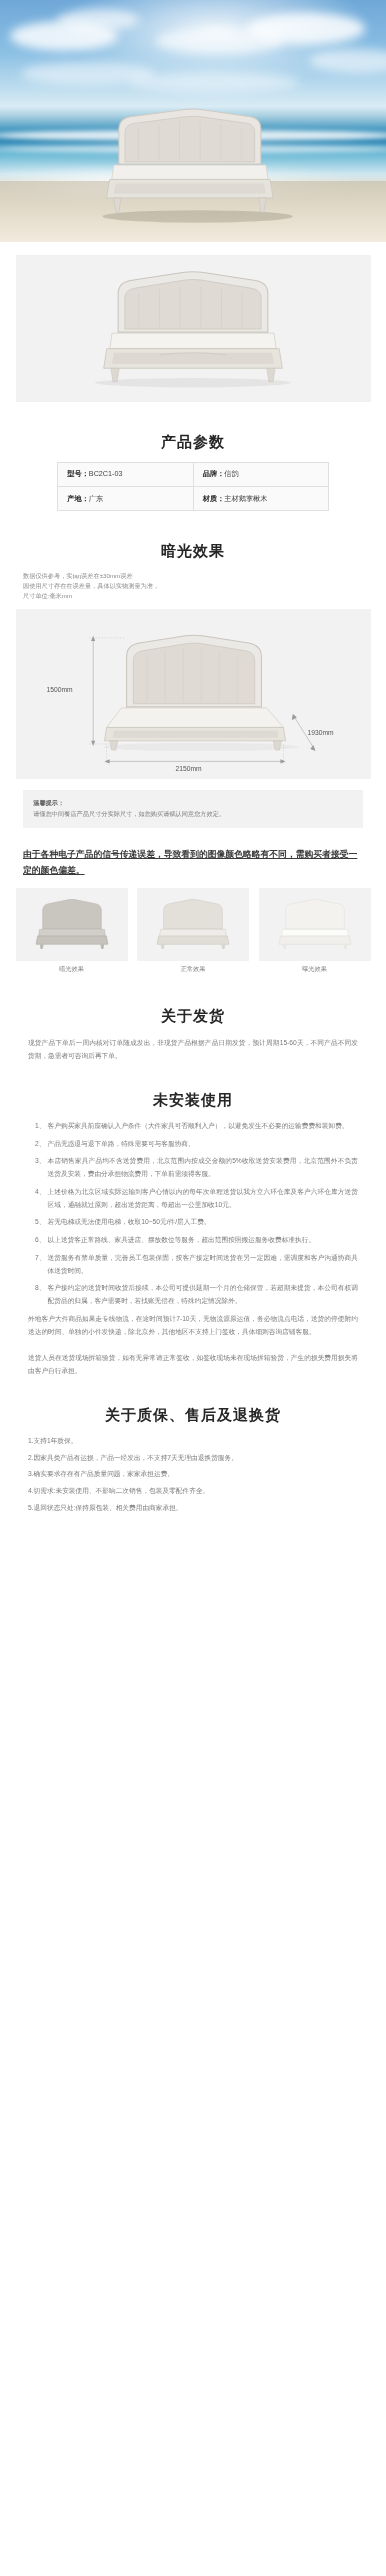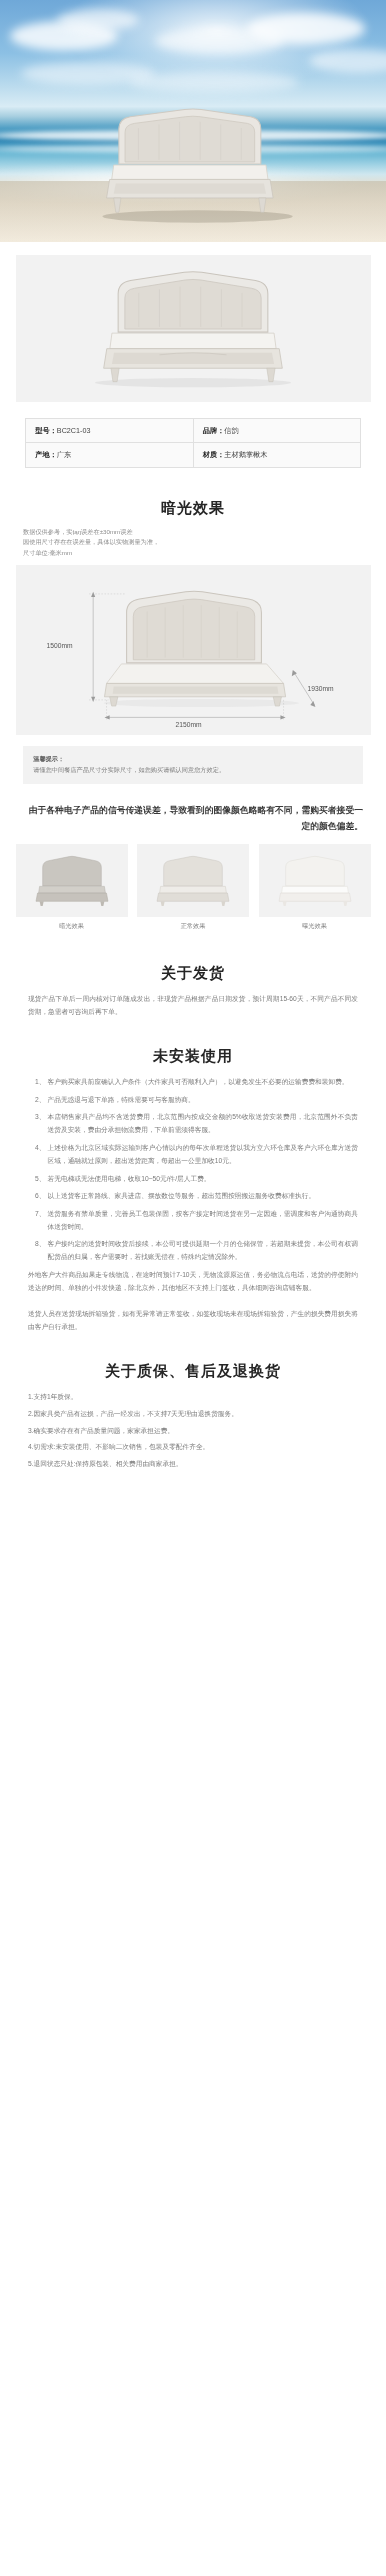--- a/index.html
+++ b/index.html
@@ -82,21 +82,21 @@
   
   .sec-title {
     text-align: center;
     font-size: 15px; font-weight: bold; color: #262626;
     letter-spacing: 1px;
     padding: 15.5px 0 9.3px;
   }
 
   
   .params {
-    width: 336px; margin: 0 auto 5.2px;
+    width: 272px; margin: 0 auto 5.2px;
     border: 0.5px solid #e0e0e0;
     background: #fafafa;
   }
   .param-row { display: flex; }
   .param-row + .param-row { border-top: 0.5px solid #e0e0e0; justify-content: space-between; }
   .param-cell {
     flex: 1; padding: 6.7px 9.3px;
     font-size: 7.2px; color: #444;
   }
   .param-cell + .param-cell { border-left: 0.5px solid #e0e0e0; }
@@ -120,23 +120,24 @@
     width: 340px; margin: 11.3px auto 0;
     background: #f2f2f2;
     padding: 8.2px 10.3px;
     font-size: 6.2px; color: #7a7a7a; line-height: 10.8px;
   }
   .tipbox .tip-head { color: #5a5a5a; font-weight: bold; }
 
   
   .color-desc {
     width: 340px; margin: 0 auto;
-    text-align: right; font-size: 8.8px; color: #3a3a3a;
+    text-align: left; font-size: 8.8px; color: #3a3a3a;
     line-height: 16.5px; font-weight: bold;
     padding-bottom: 9.3px;
+    text-decoration: underline;
   }
   .swatches {
     width: 355px; margin: 0 auto;
     display: flex; justify-content: space-between;
   }
   .swatch { width: 112px; }
   .swatch-img {
     width: 112px; height: 73px;
     background: #f2f2f2;
     display: flex; align-items: center; justify-content: center;
@@ -237,20 +238,21 @@
         <path d="M62 166 L368 166 L372 188 L58 188 Z" fill="#dbd7d0" opacity=".9"></path>
         <path d="M150 170 Q215 162 280 170" stroke="#c8c3ba" stroke-width="1.2" fill="none"></path>
 
         <path d="M56 196 L72 196 L68 222 L60 222 Z" fill="#ddd9d2" stroke="#c5c0b7"></path>
         <path d="M358 196 L374 196 L370 222 L362 222 Z" fill="#ddd9d2" stroke="#c5c0b7"></path>
       </svg>
     </div>
   </div>
 
   <div>
+    <div class="sec-title">产品参数</div>
     <div class="params">
       <div class="param-row">
         <div class="param-cell">
           <b>型号：</b><span>BC2C1-03</span>
         </div>
         <div class="param-cell">
           <b>品牌：</b><span>信韵</span>
         </div>
       </div>
       <div class="param-row">

